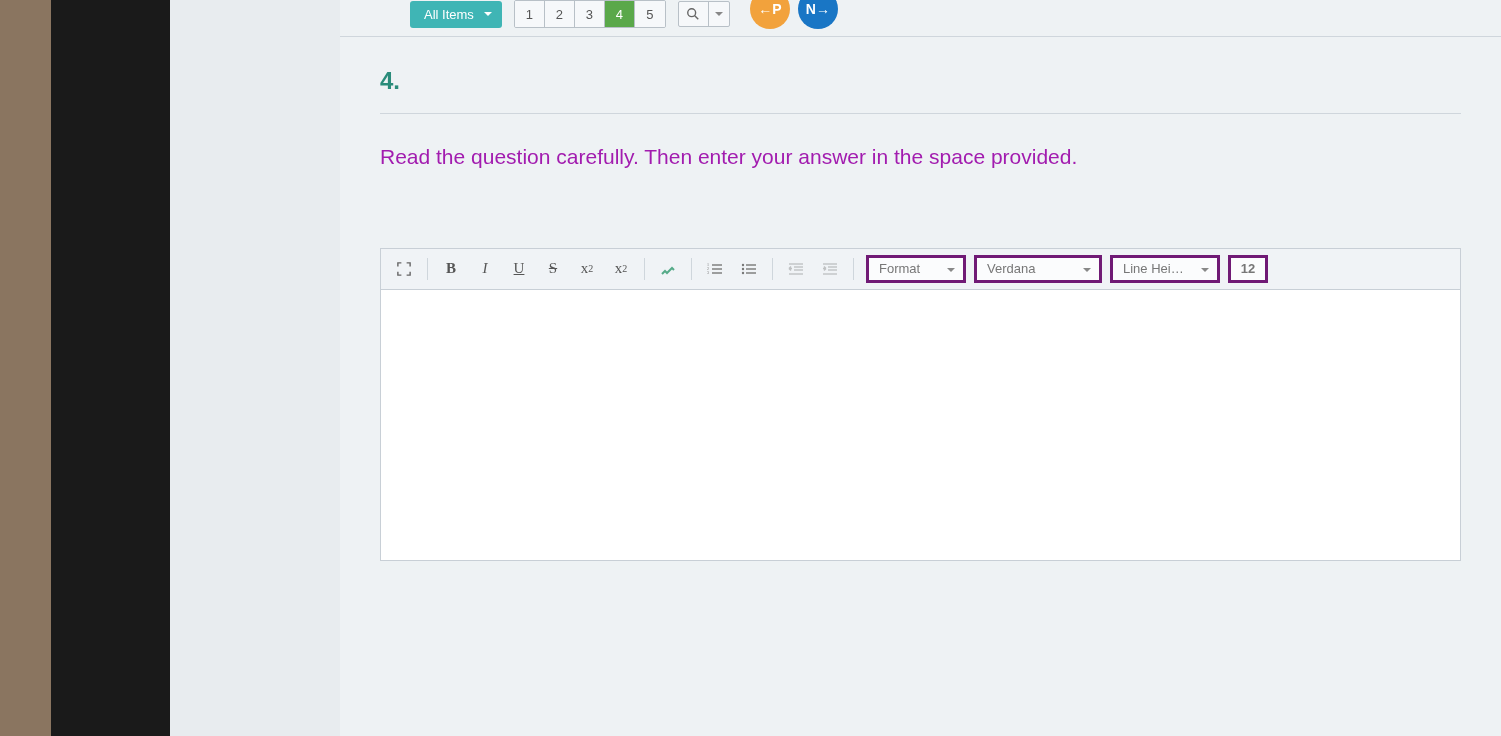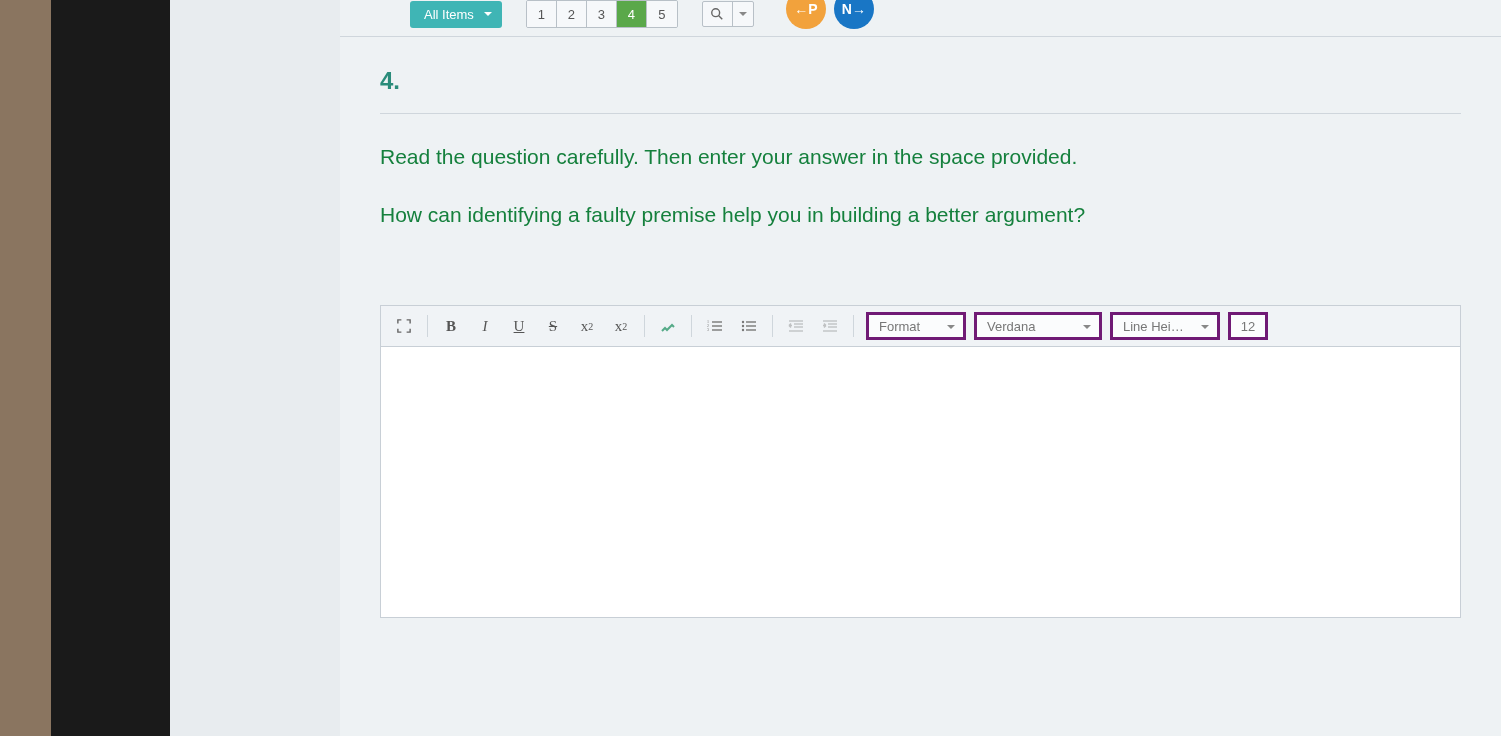--- a/index.html
+++ b/index.html
@@ -21,21 +21,21 @@
   position: absolute;
   left: 340px;
   top: 0;
   right: 0;
   height: 100%;
   background: #eef2f4;
 }
 .topbar {
   display: flex;
   align-items: center;
-  gap: 24px;
+  gap: 12px;
   padding: 0 20px 8px 70px;
   height: 36px;
 }
 .all-items-btn {
   background: #3fb5b5;
   color: #fff;
   font-size: 13px;
   padding: 6px 28px 6px 14px;
   border-radius: 3px;
   position: relative;
@@ -109,21 +109,21 @@
 .circle-next { background: #1976c5; }
 .divider-line { height: 1px; background: #cfd6dc; margin: 0; }
 .question-area { padding: 30px 40px 20px 40px; }
 .q-number {
   color: #2a8c7a;
   font-size: 24px;
   font-weight: bold;
   margin-bottom: 18px;
 }
 .q-instruction, .q-prompt {
-  color: #15803d;
+  color: #a21caf;
   font-size: 21px;
   line-height: 1.6;
   margin-bottom: 24px;
 }
 .editor-wrap {
   margin: 30px 40px 0 40px;
   border: 1px solid #c8cfd6;
   background: #fff;
 }
 .toolbar {
@@ -167,20 +167,21 @@
   position: absolute;
   right: 8px; top: 50%;
   margin-top: -1px;
   border: 4px solid transparent;
   border-top-color: #888;
 }
 .tb-fontsize {
   width: 40px;
   justify-content: center;
   padding: 0;
+  font-weight: bold;
 }
 .tb-fontsize::after { display: none; }
 .editor-body {
   min-height: 270px;
   padding: 12px;
   background: #fff;
   outline: none;
   font-size: 15px;
   color: #333;
 }
@@ -223,21 +224,20 @@
       <button class="circle-btn circle-next">N→</button>
     </div>
   </div>
 
   <div class="divider-line"></div>
 
   <div class="question-area">
     <div class="q-number">4.</div>
     <div class="divider-line" style="margin-bottom:26px"></div>
     <div class="q-instruction">Read the question carefully. Then enter your answer in the space provided.</div>
-    <div class="q-prompt">How can identifying a faulty premise help you in building a better argument?</div>
   </div>
 
   <div class="editor-wrap">
     <div class="toolbar">
       <button class="tb-btn">
         <svg width="14" height="14" viewBox="0 0 16 16" stroke="#666" stroke-width="1.6" fill="none">
           <path d="M1 5V1h4M15 5V1h-4M1 11v4h4M15 11v4h-4"></path>
         </svg>
       </button>
       <div class="tb-sep"></div>

